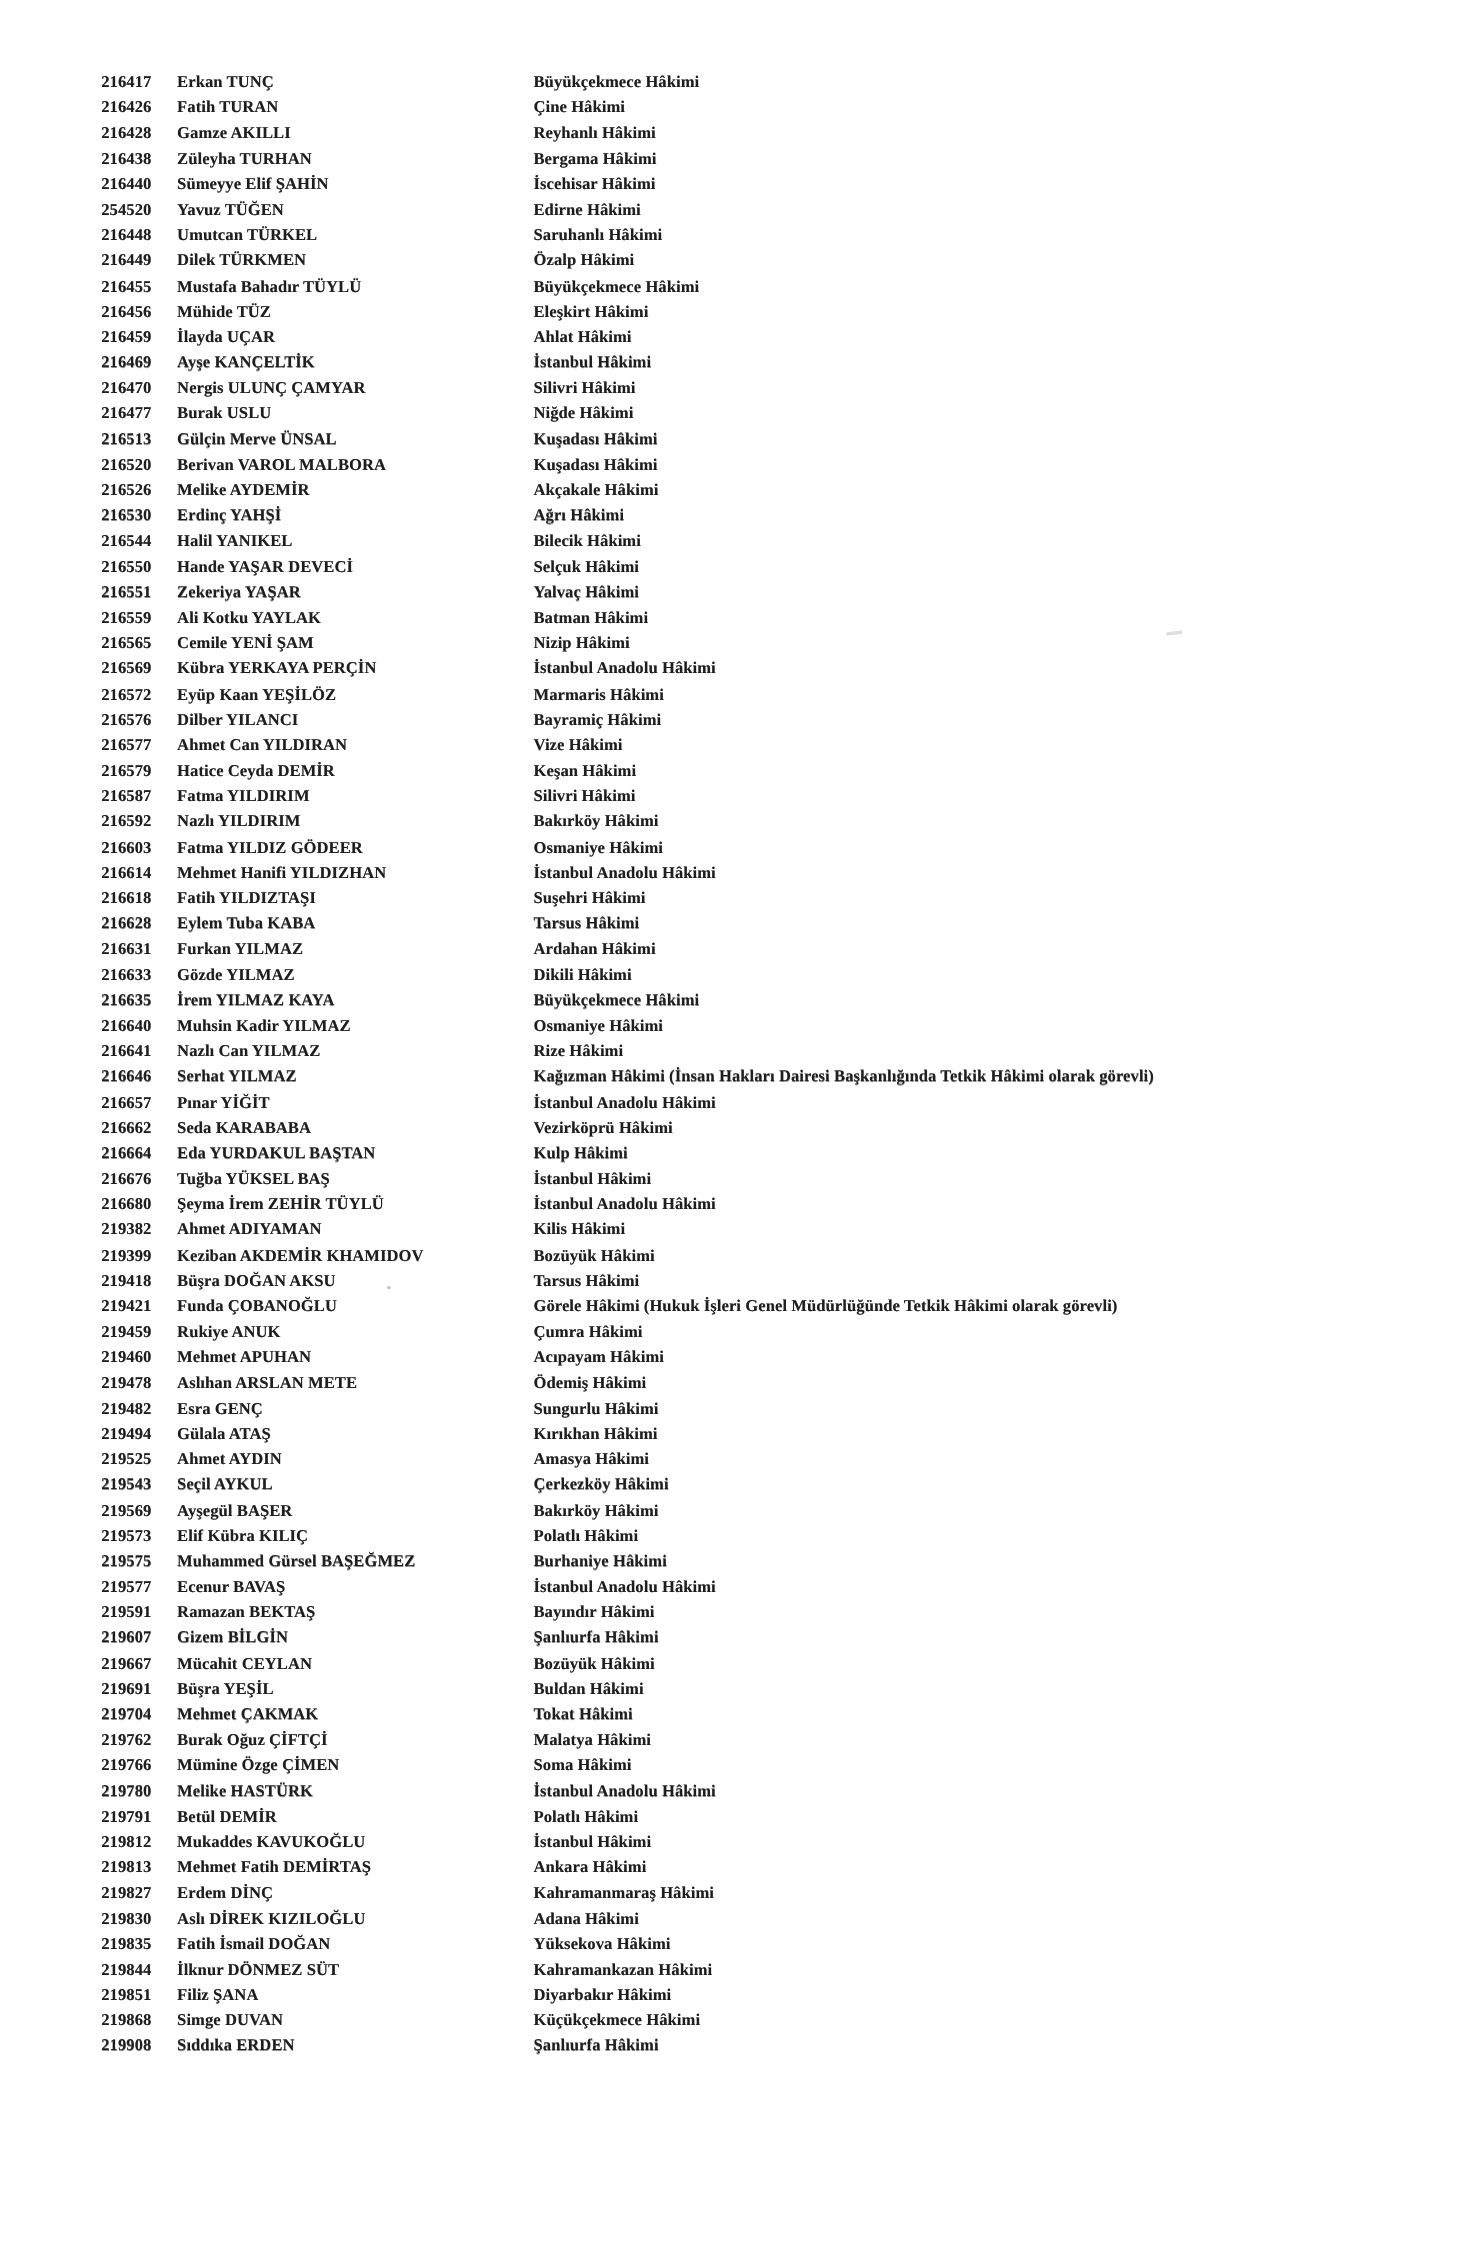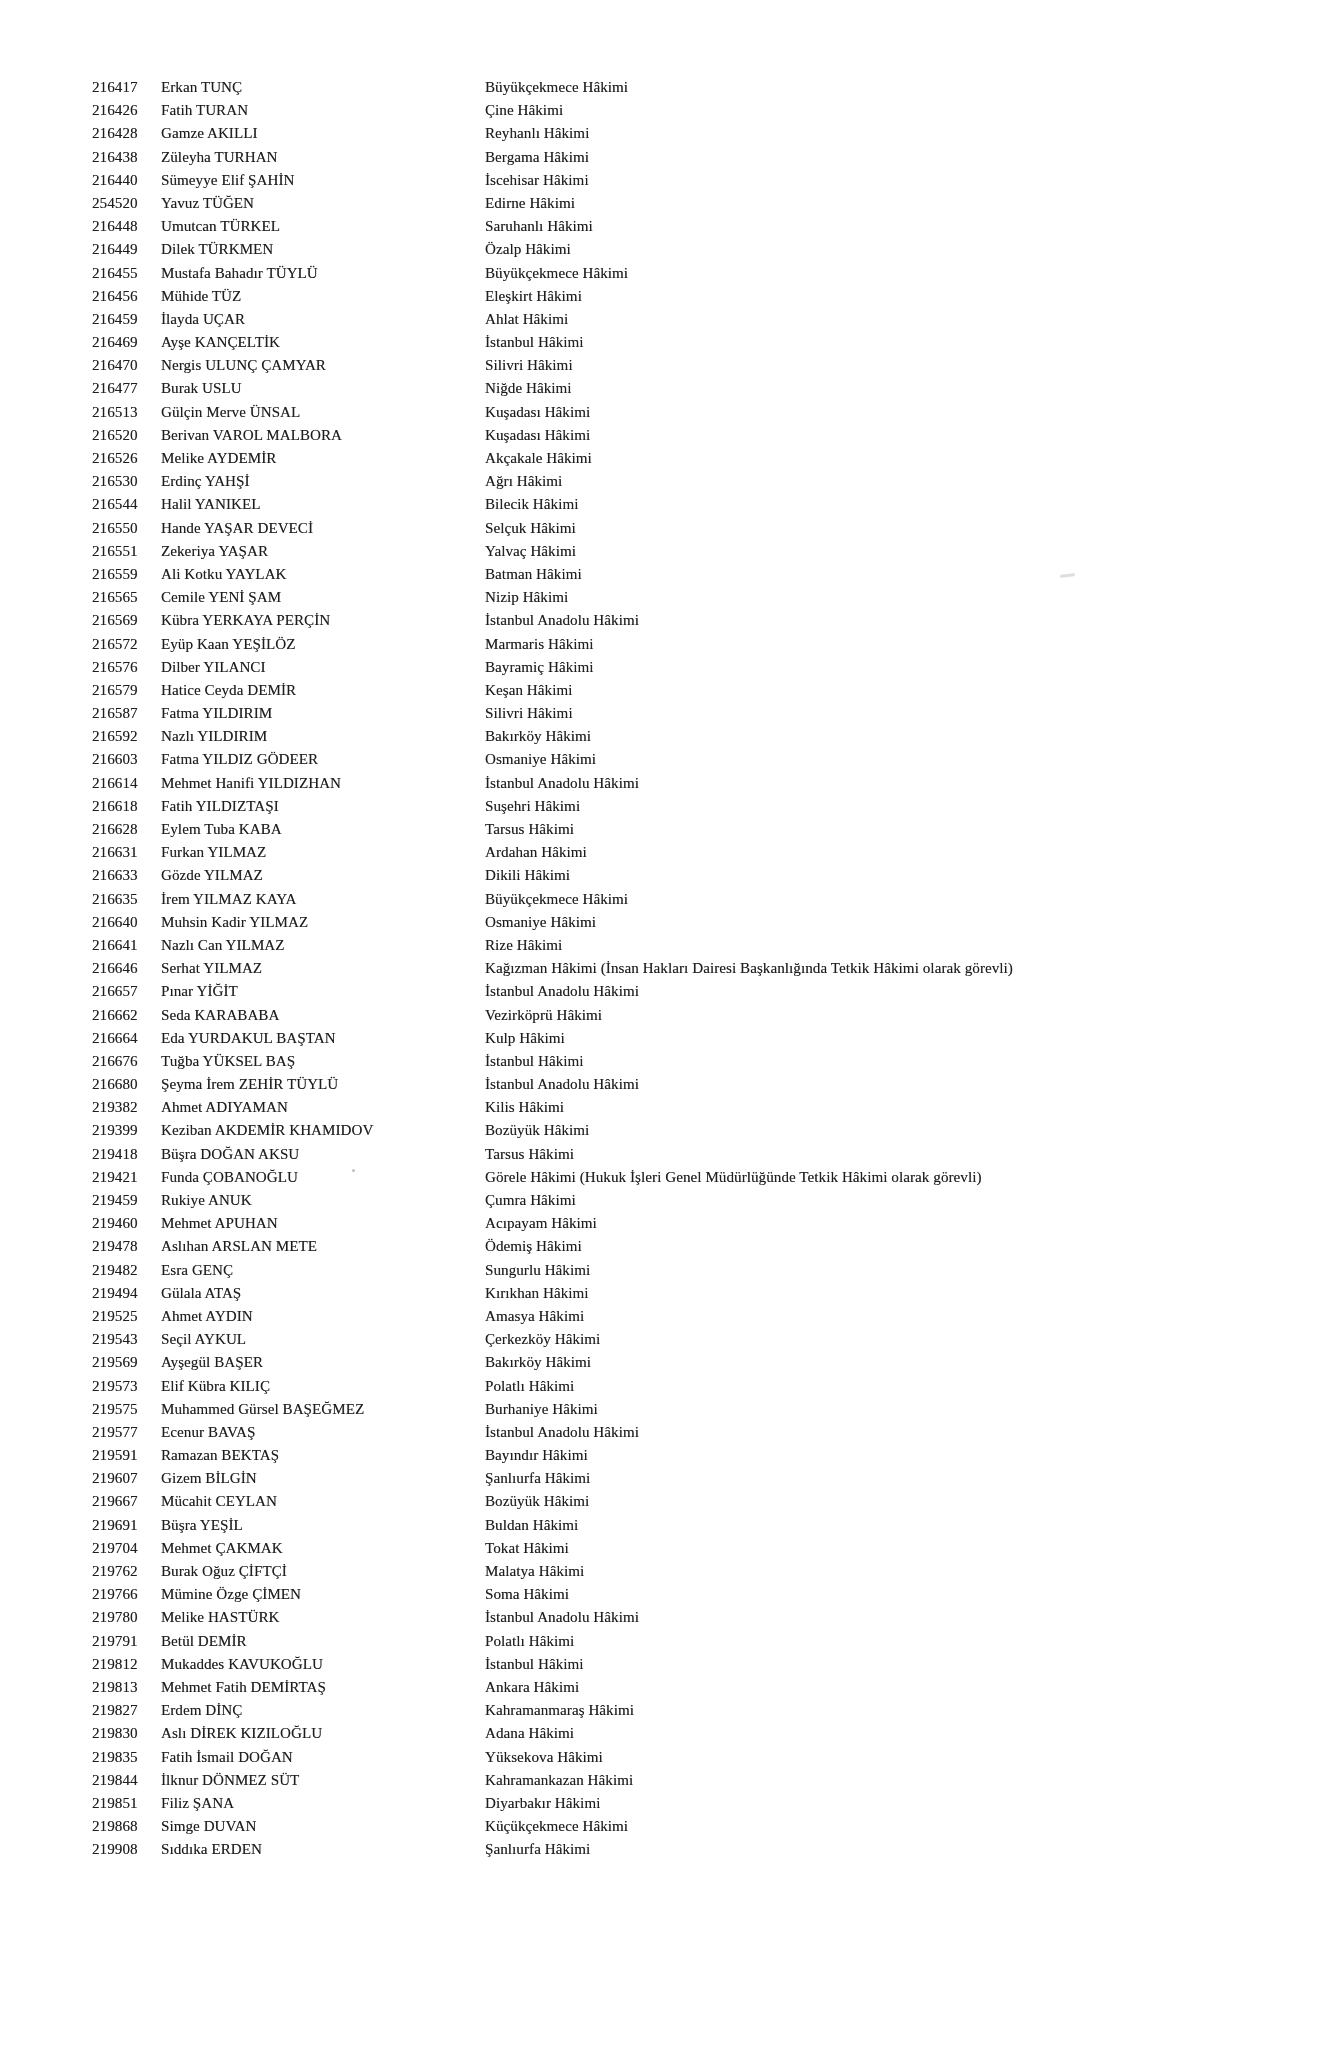--- a/index.html
+++ b/index.html
@@ -9,23 +9,24 @@
   }
   body {
     width: 1335px;
     height: 2047px;
     position: relative;
     overflow: hidden;
     font-family: "Liberation Serif", serif;
   }
   .page {
     position: absolute;
-    top: 76px;
+    top: 64px;
     left: 0;
     width: 1117px;
+    font-weight: bold;
   }
   .row {
     position: relative;
     height: 23.2px;
   }
   .cell {
     position: absolute;
     top: 0;
     height: 23.2px;
     line-height: 23.2px;
@@ -217,20 +218,25 @@
     <span class="cell name">Eyüp Kaan YEŞİLÖZ</span>
     <span class="cell duty">Marmaris Hâkimi</span>
   </div>
 
   <div class="row">
     <span class="cell num">216576</span>
     <span class="cell name">Dilber YILANCI</span>
     <span class="cell duty">Bayramiç Hâkimi</span>
   </div>
 
+  <div class="row">
+    <span class="cell num">216577</span>
+    <span class="cell name">Ahmet Can YILDIRAN</span>
+    <span class="cell duty">Vize Hâkimi</span>
+  </div>
 
   <div class="row">
     <span class="cell num">216579</span>
     <span class="cell name">Hatice Ceyda DEMİR</span>
     <span class="cell duty">Keşan Hâkimi</span>
   </div>
 
   <div class="row">
     <span class="cell num">216587</span>
     <span class="cell name">Fatma YILDIRIM</span>

